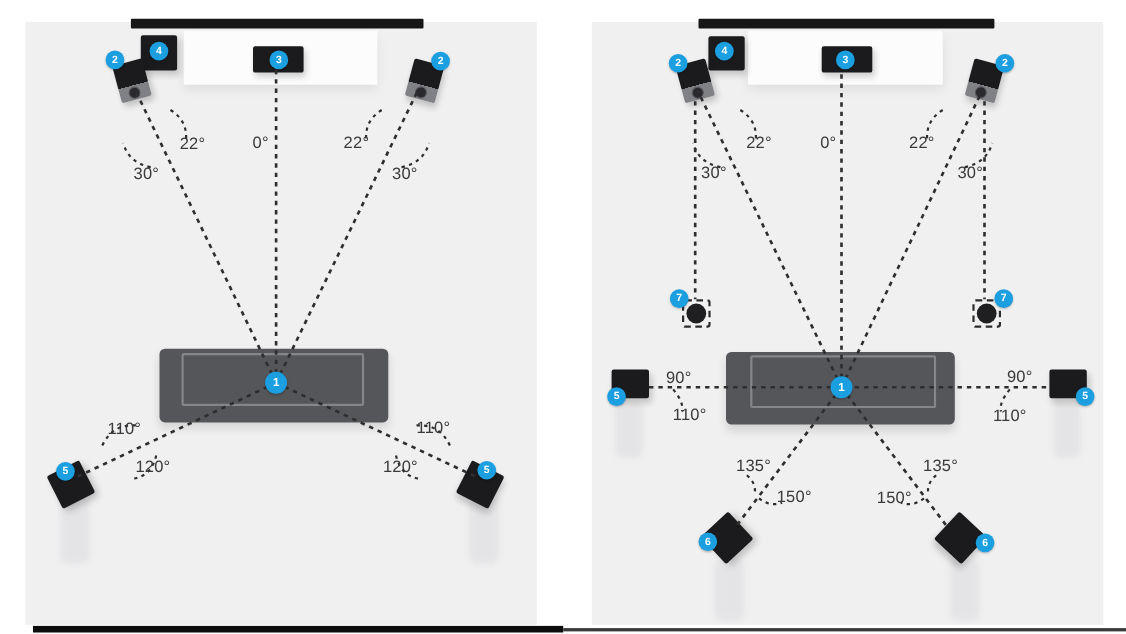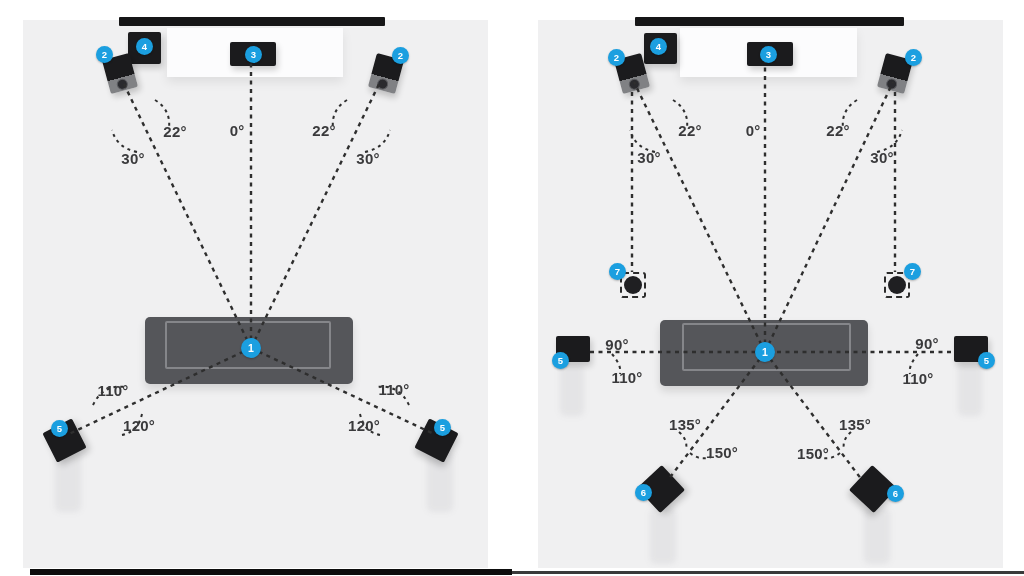--- a/index.html
+++ b/index.html
@@ -25,21 +25,21 @@
   .height-spk .dot{position:absolute;left:2px;top:2px;width:18px;height:18px;border-radius:50%;
              background:#1f1f22;}
   .couch{position:absolute;background:#55565a;border-radius:5px;z-index:1;
              box-shadow:0 5px 9px rgba(0,0,0,0.12);}
   .couch-inner{position:absolute;border:2px solid #85868a;border-radius:2px;box-sizing:border-box;}
   .badge{position:absolute;width:17px;height:17px;border-radius:50%;z-index:6;
          background:#1b9fe0;color:#ffffff;font-size:9.5px;font-weight:bold;
          display:flex;align-items:center;justify-content:center;
          box-shadow:0 1px 2px rgba(0,0,0,0.25);}
   .badge.big{width:20px;height:20px;font-size:10.5px;}
-  .lbl{position:absolute;z-index:5;font-size:15px;font-weight:700;color:#3a3a3c;
+  .lbl{position:absolute;z-index:5;font-size:15px;font-weight:400;color:#3a3a3c;
        transform:translate(-50%,-50%);white-space:nowrap;letter-spacing:0.2px;}
   .streak{position:absolute;background:rgba(70,70,82,0.07);filter:blur(3px);z-index:0;border-radius:6px;}
   .bottombar{position:absolute;background:#0d0d0d;z-index:8;}
   .bottombar.thin{background:#3a3a3a;}
 </style>
 </head>
 <body>
 
 <div id="stage">
 

